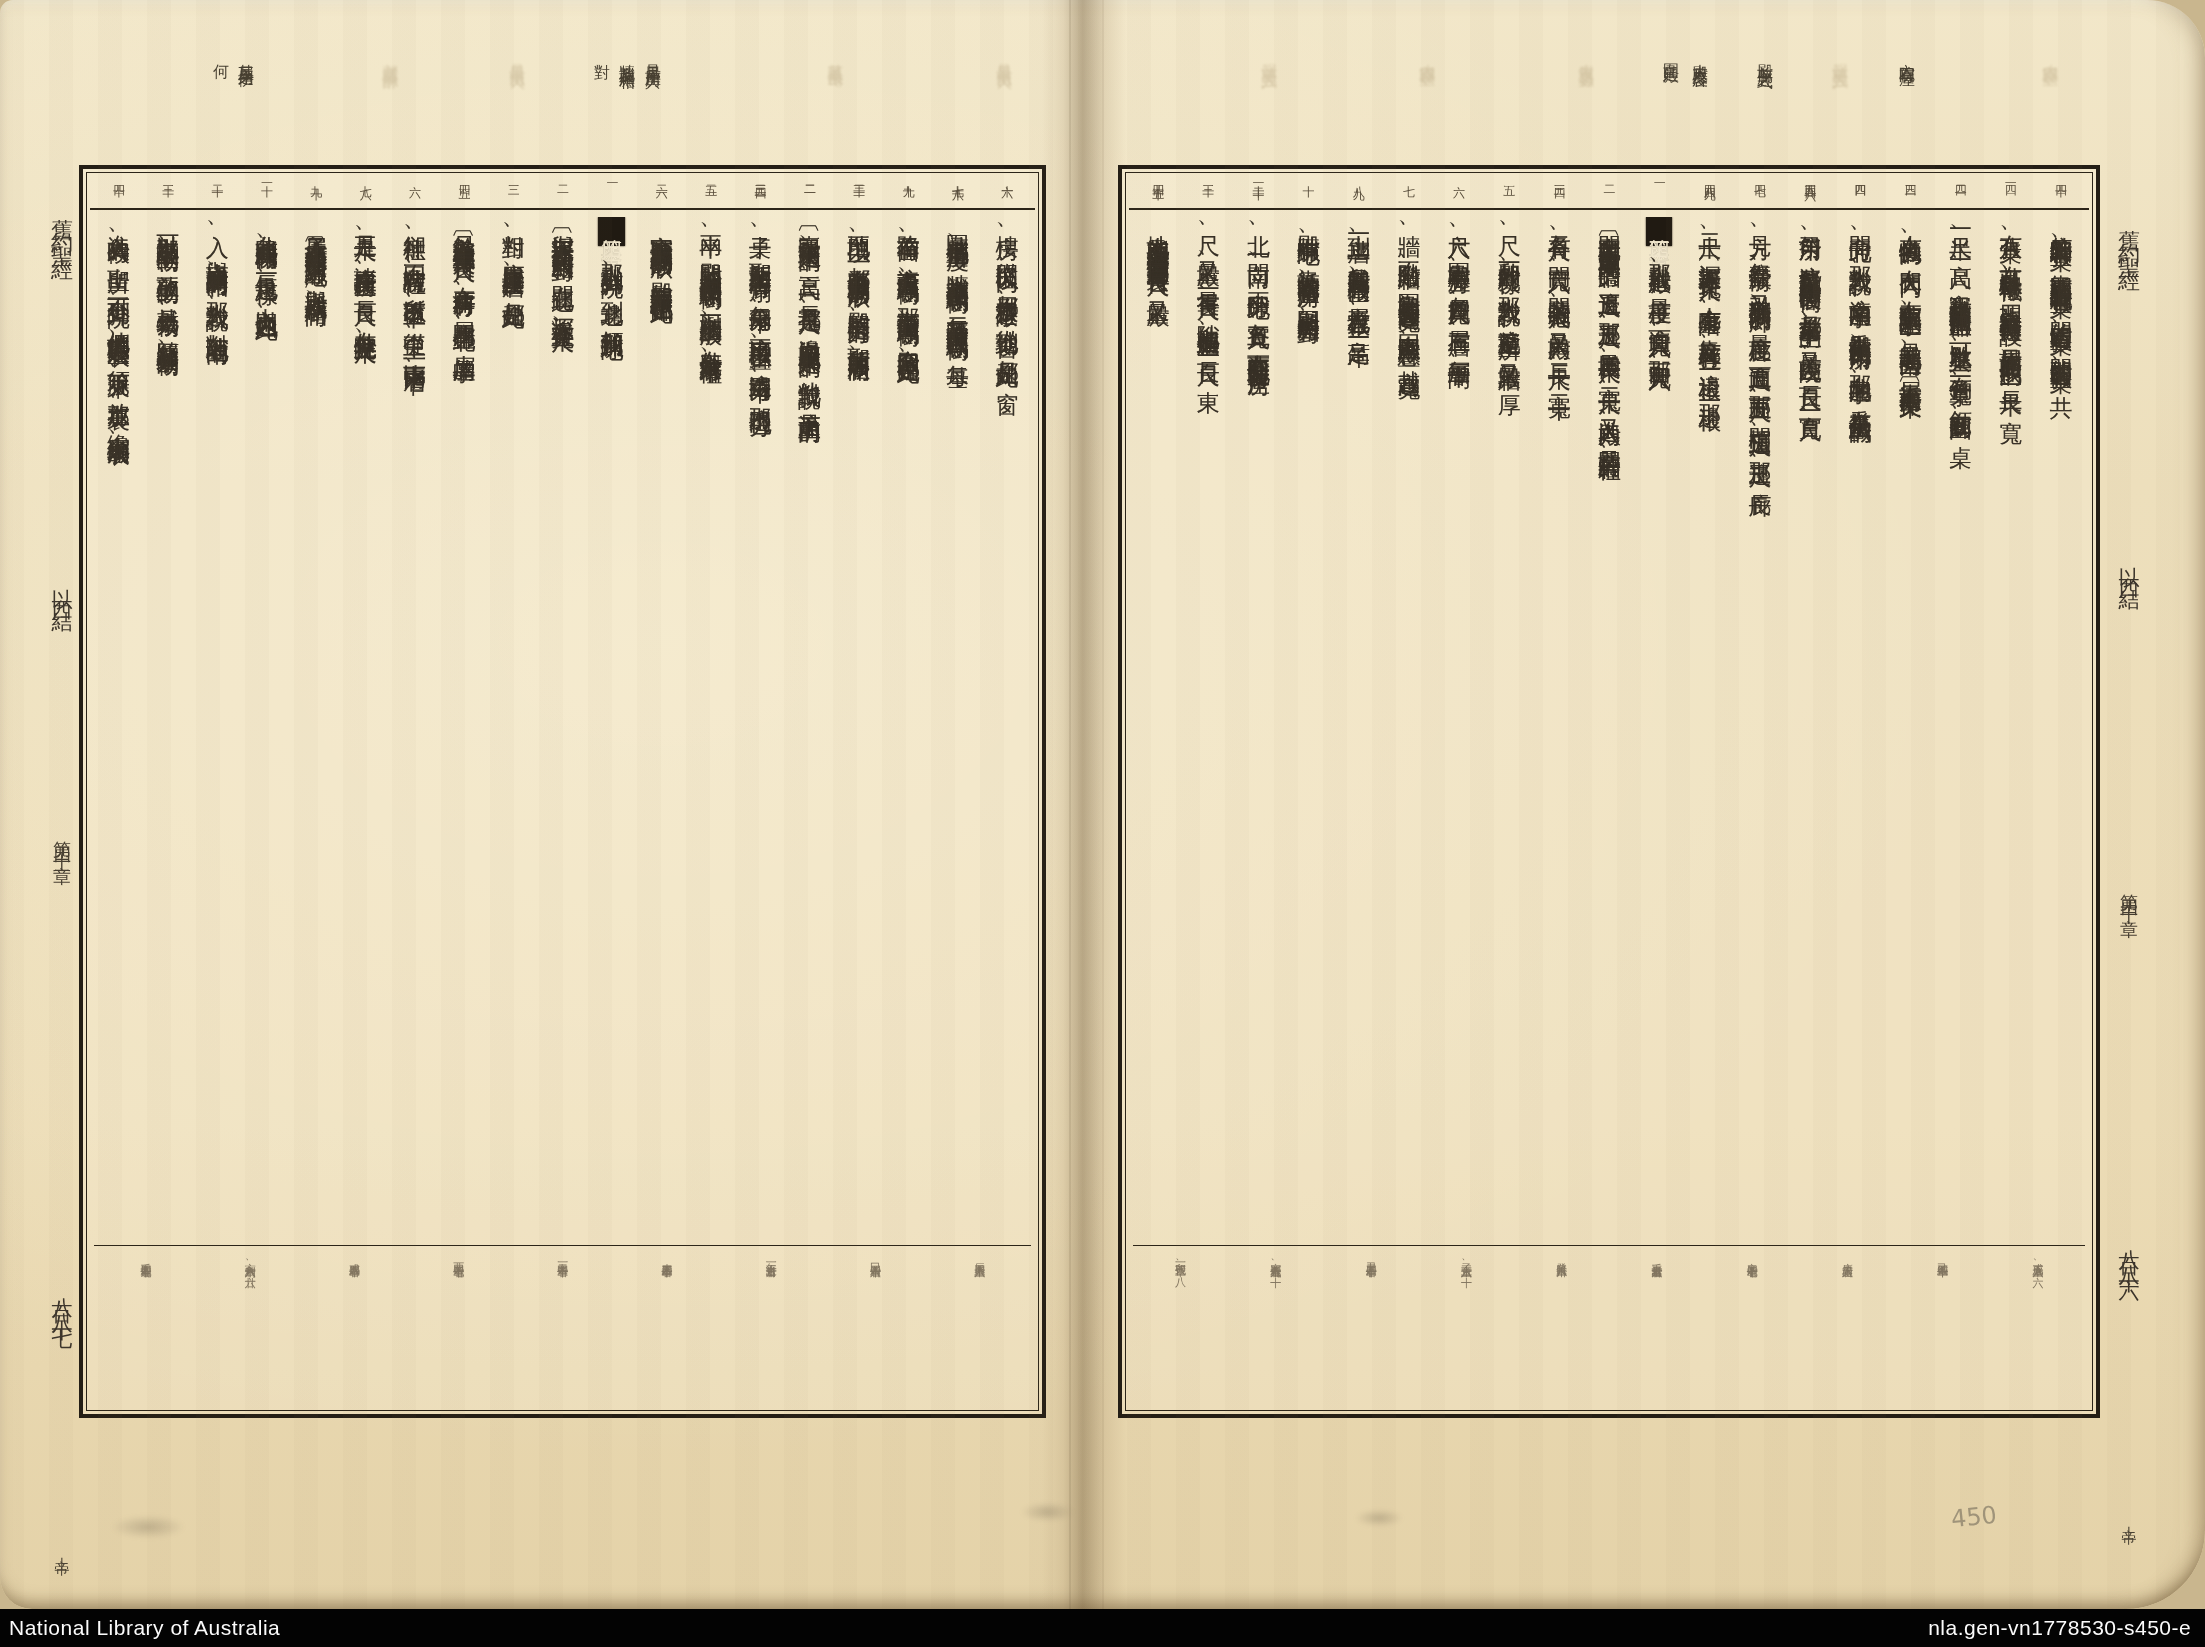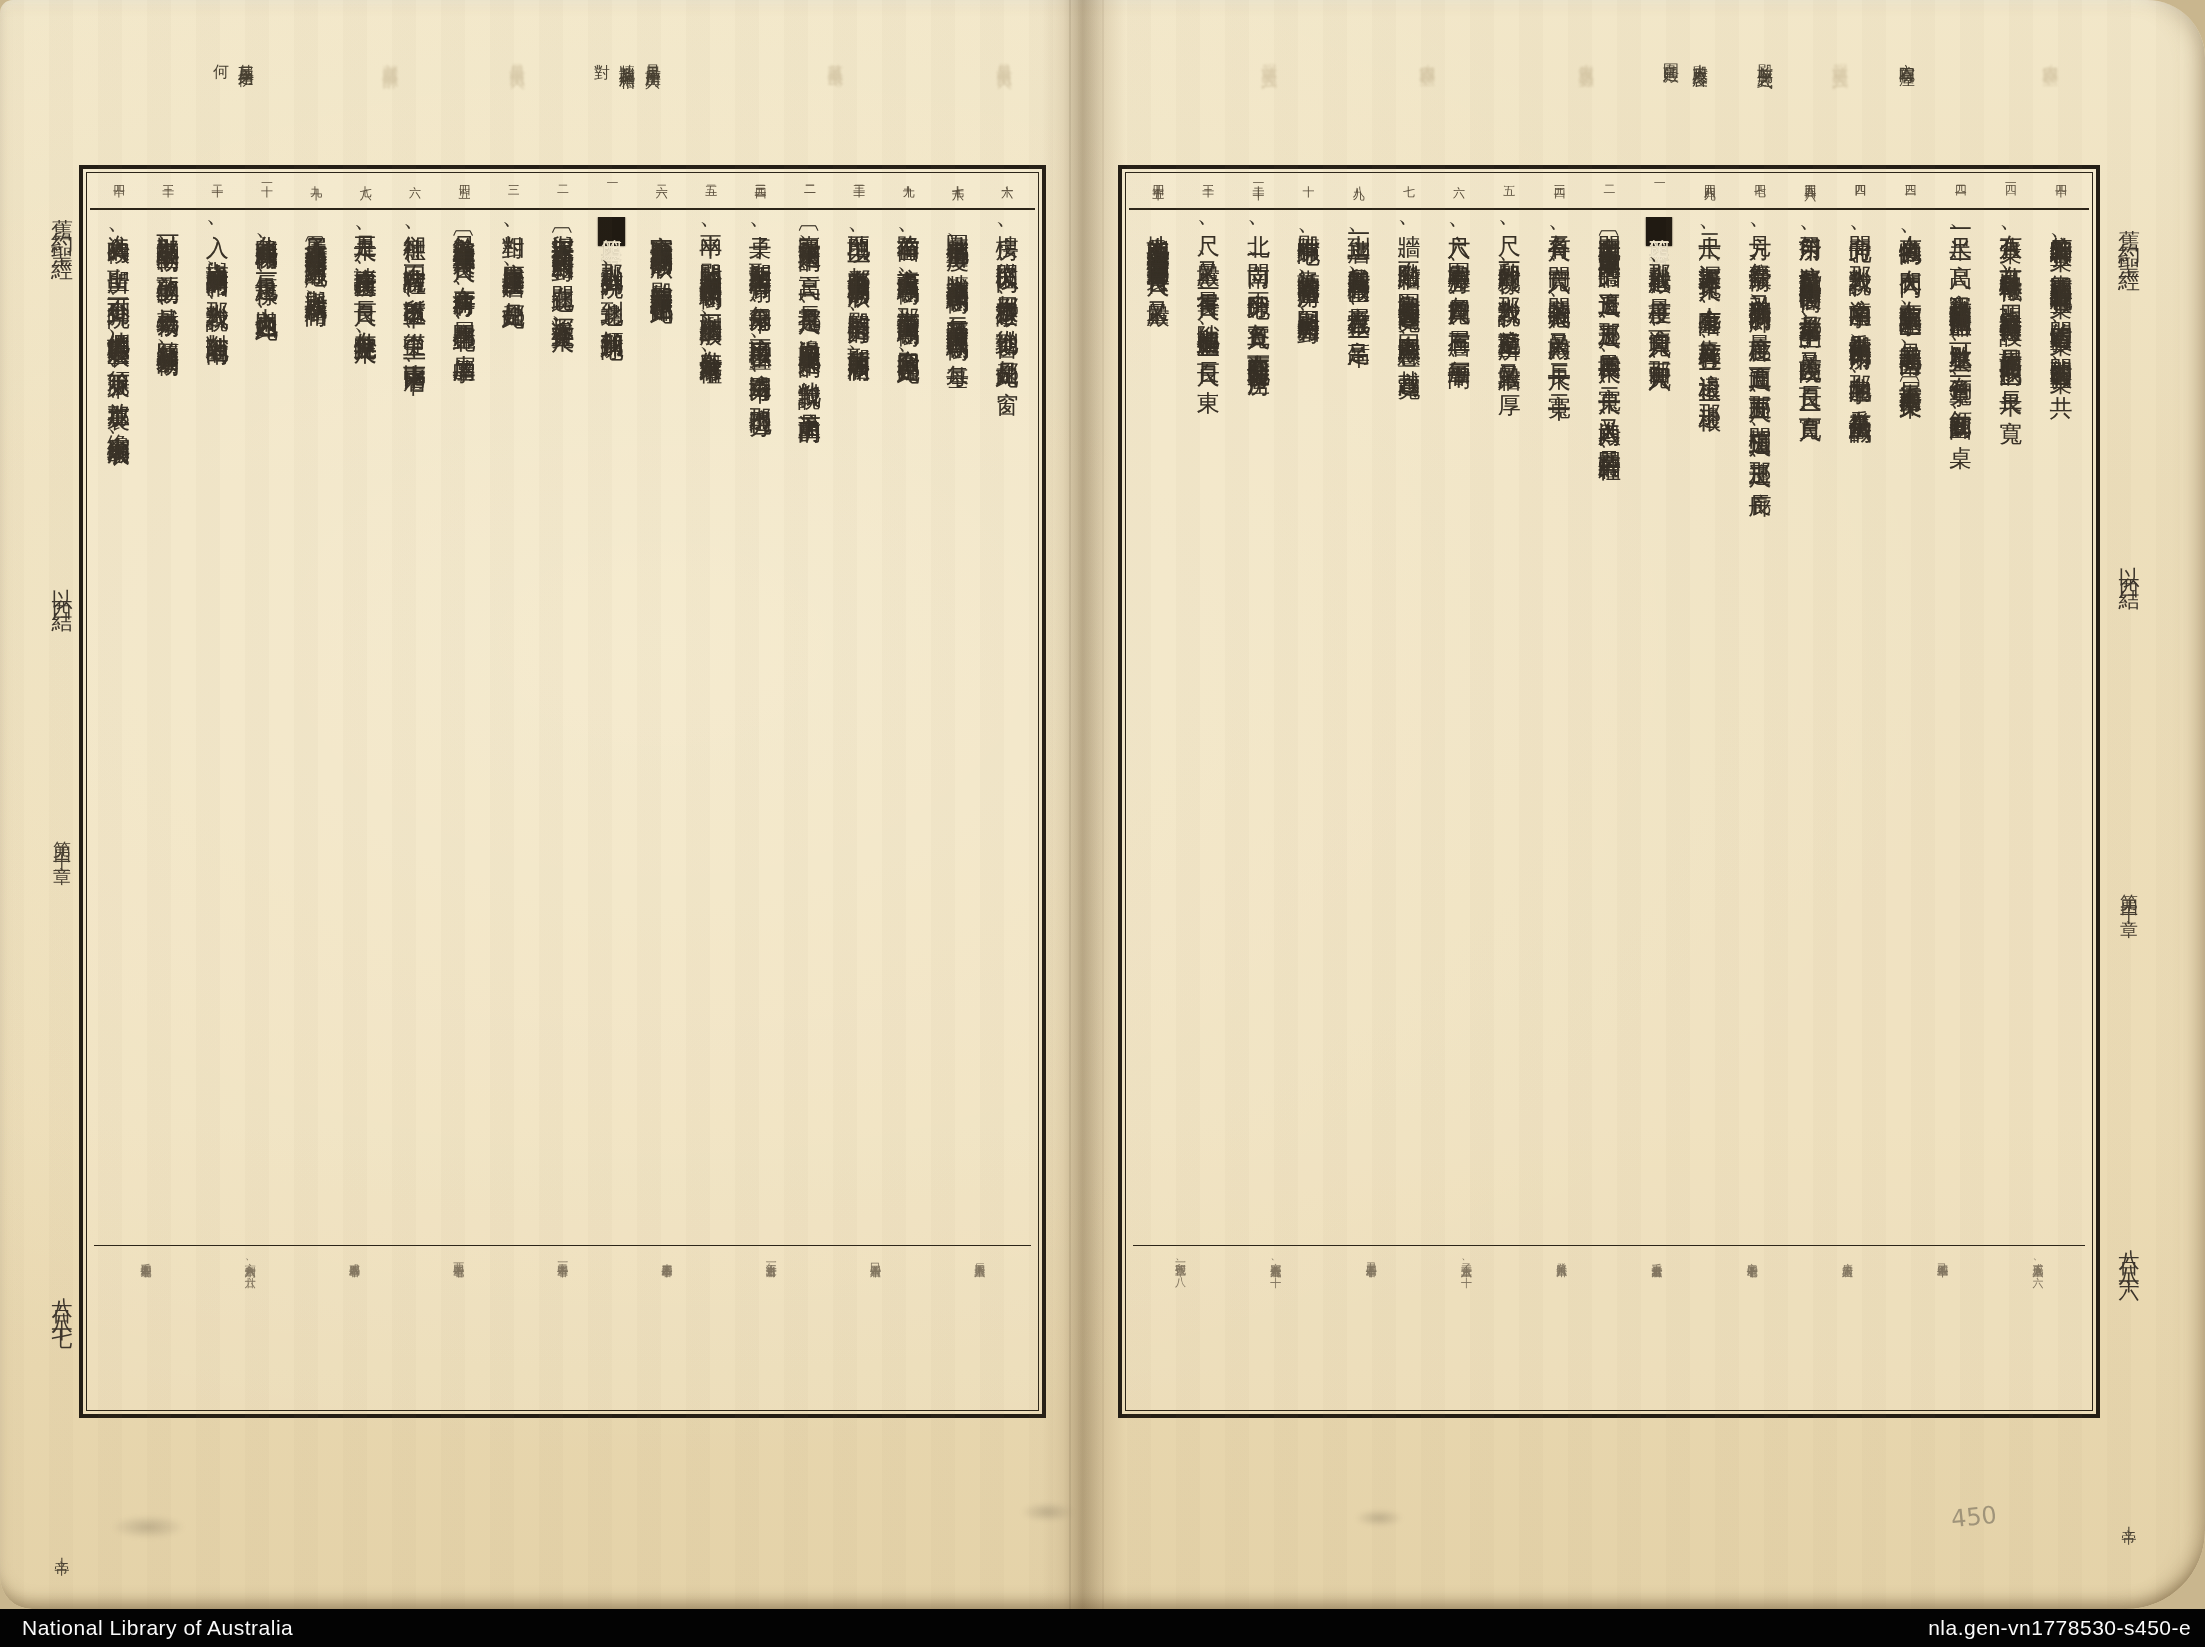--- a/index.html
+++ b/index.html
@@ -51,21 +51,21 @@
          letter-spacing:2.1px;color:#453e30;top:51px;height:153px;overflow:hidden;}
   .ghost{opacity:.30;filter:blur(0.8px);transform:scaleX(-1);color:#a18c65;}
   
   #pencil{position:absolute;left:1951px;top:1503px;font-family:"DejaVu Sans",sans-serif;
       font-size:24px;color:#948a72;transform:rotate(-6deg);opacity:.85;}
   .smudge{position:absolute;border-radius:50%;filter:blur(2.1px);
       background:radial-gradient(rgba(120,108,86,.35),transparent 70%);}
   
   #bar{position:absolute;left:0;bottom:0;width:2205px;height:38px;background:#030303;
        color:#fbfbfb;font-family:"Liberation Sans","DejaVu Sans",sans-serif;}
-  #bar .bl{position:absolute;left:22px;top:50%;transform:translateY(-50%);
+  #bar .bl{position:absolute;left:9px;top:50%;transform:translateY(-50%);
        font-size:21px;font-weight:400;letter-spacing:0.5px;}
   #bar .br{position:absolute;right:13.8px;top:50%;transform:translateY(-50%);
        font-size:21px;letter-spacing:0.5px;text-align:right;}
 </style>
 </head>
 <body>
 
 <div id="stage">
   <div id="paper">
 

